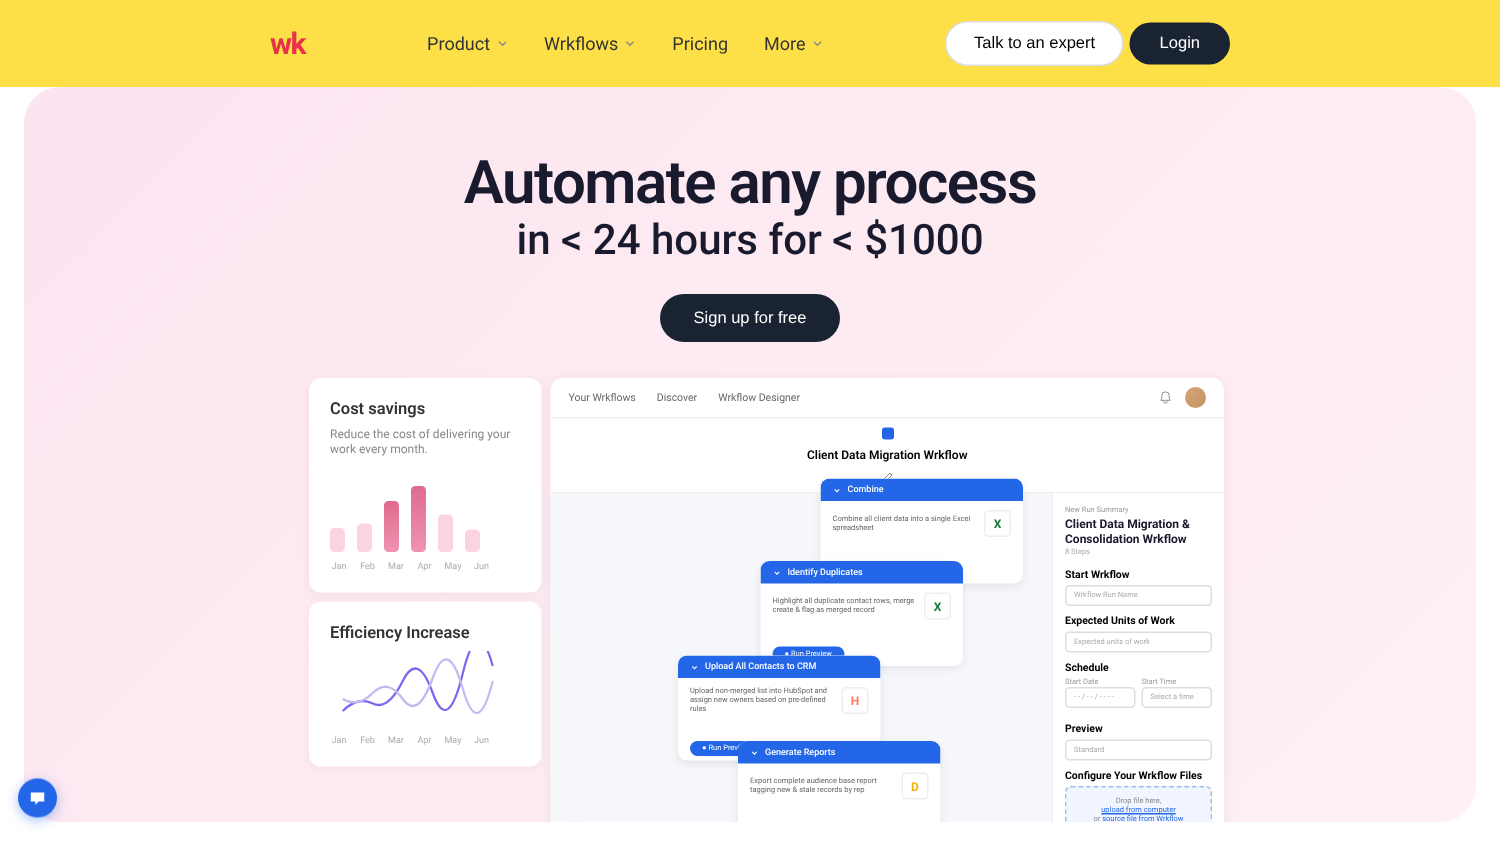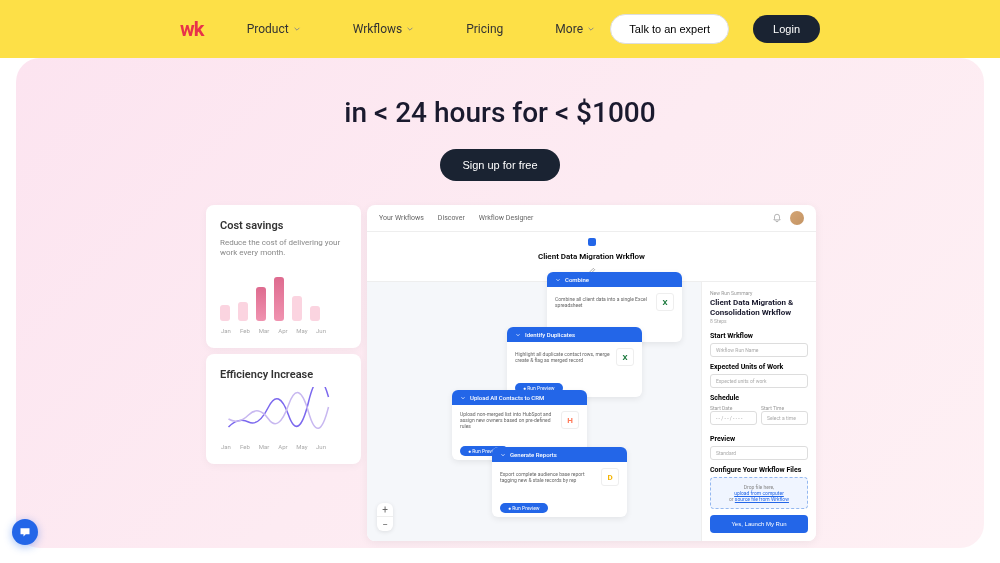--- a/index.html
+++ b/index.html
@@ -2,23 +2,23 @@
 <html><head>
   <meta charset="utf-8">
   <style>
     * { margin: 0; padding: 0; box-sizing: border-box; }
     body { font-family: -apple-system, BlinkMacSystemFont, 'Segoe UI', Roboto, sans-serif; background: #fff; width: 1000px; height: 563px; overflow: hidden; position: relative; }
     
     
     .header { display: flex; align-items: center; justify-content: space-between; padding: 14px 180px; background: #fde047; }
     .logo { color: #e8324a; font-weight: 700; font-size: 20px; letter-spacing: -1px; }
     .nav { display: flex; gap: 24px; }
-    .nav-item { display: flex; align-items: center; gap: 4px; font-size: 12px; color: #333; cursor: pointer; margin-left: 28px; }
+    .nav-item { display: flex; align-items: center; gap: 4px; font-size: 12px; color: #333; cursor: pointer; }
     .chevron { display: inline-block; width: 8px; height: 8px; }
-    .header-actions { display: flex; gap: 24px; align-items: center; }
+    .header-actions { display: flex; gap: 4px; align-items: center; }
     .btn-outline { border: 1px solid #ddd; background: #fff; padding: 8px 18px; border-radius: 20px; font-size: 11px; cursor: pointer; }
     .btn-dark { background: #1a2332; color: #fff; padding: 8px 20px; border-radius: 20px; font-size: 11px; border: none; cursor: pointer; }
     
     
     .hero-bg { background: linear-gradient(135deg, #fce4f0 0%, #fdebf2 50%, #fef0f4 100%); margin: 0 16px; border-radius: 24px; padding: 40px 0 0 0; height: 490px; overflow: hidden; }
     .hero-title { font-size: 40px; font-weight: 600; text-align: center; color: #1a1a2e; letter-spacing: -1px; }
     .hero-subtitle { font-size: 28px; font-weight: 500; text-align: center; color: #1a1a2e; margin-top: -2px; }
     .hero-ctas { display: flex; gap: 10px; justify-content: center; margin-top: 20px; }
     .btn-primary { background: #1a2332; color: #fff; padding: 10px 22px; border-radius: 22px; font-size: 11px; border: none; cursor: pointer; }
     .btn-secondary { background: #fff; border: 1px solid #ddd; padding: 10px 20px; border-radius: 22px; font-size: 11px; cursor: pointer; }
@@ -114,20 +114,21 @@
         </svg>
     </div>
   </div>
   <div class="header-actions">
     <button class="btn-outline">Talk to an expert</button>
     <button class="btn-dark">Login</button>
   </div>
 </div>
 
 <div class="hero-bg">
+  <h1 class="hero-title">Automate any process</h1>
   <h2 class="hero-subtitle">in &lt; 24 hours for &lt; $1000</h2>
   <div class="hero-ctas">
     <button class="btn-primary">Sign up for free</button>
   </div>
 
   <div class="dashboard-row">
 
     <div class="sidebar-cards">
       <div class="card">
         <div class="card-title">Cost savings</div>

